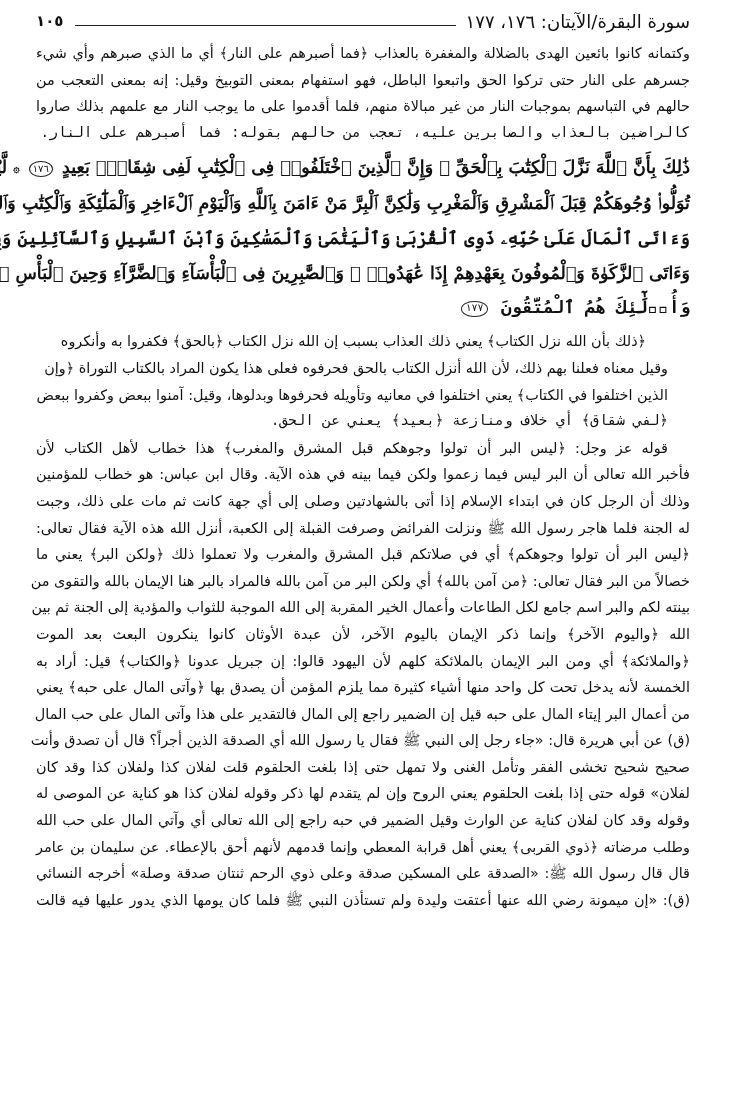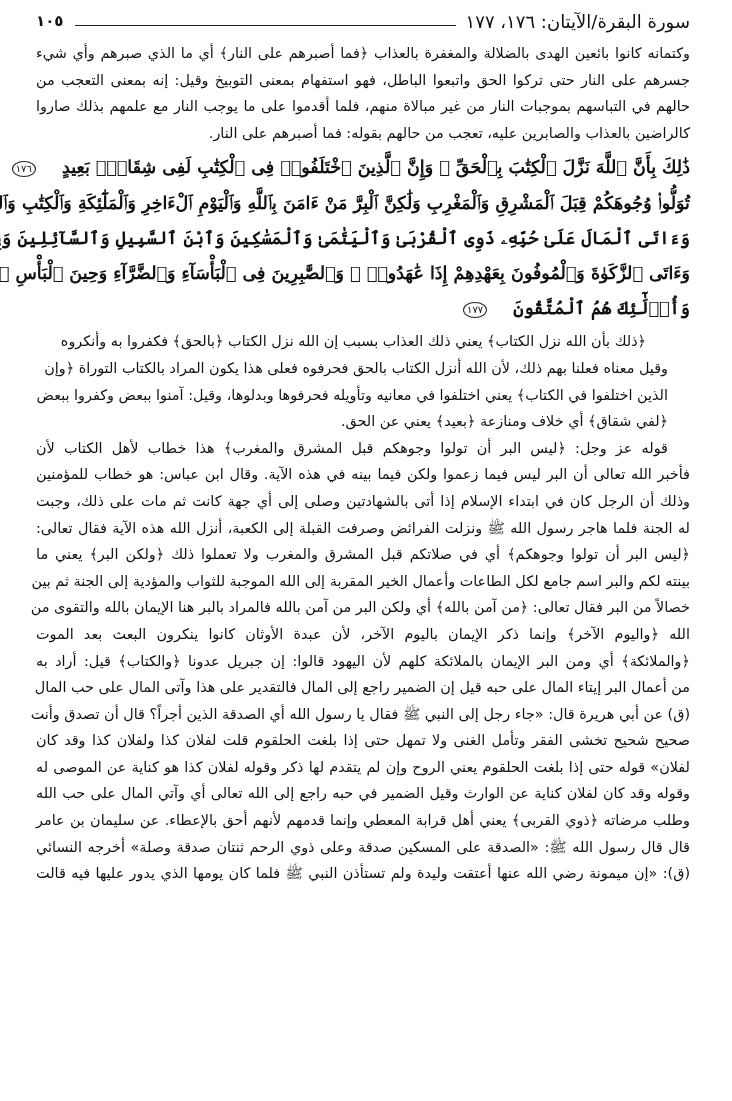--- a/index.html
+++ b/index.html
@@ -17,26 +17,26 @@
   .header .pnum { font-size: 15px; font-weight: bold; white-space: nowrap; padding-right: 4px; }
   .body { position: absolute; top: 40px; left: 0; right: 0; }
   .para { font-size: 14.4px; line-height: 26.6px; text-align: justify; text-align-last: right; margin: 0; }
   .para.indent { text-indent: 22px; margin-left: 32px; }
   .quran {
     font-family: "DejaVu Serif", serif; font-size: 17.5px; line-height: 35px;
     text-align: justify; margin: 4px 0 2px 0; font-weight: bold;
   }
   .ayah-num {
     display: inline-block; font-size: 10px; border: 1px solid #222; border-radius: 50%;
-    padding: 0 3px; line-height: 14px; margin: 0 20px; vertical-align: middle; font-weight: normal;
+    padding: 0 3px; line-height: 14px; margin: 0 3px; vertical-align: middle; font-weight: normal;
   }
   .sym { font-size: 11px; vertical-align: middle; }
   .line { display: block; white-space: nowrap; }
   .line.j { text-align: justify; text-align-last: justify; }
-  .line.r { text-align: left; text-align-last: right; }
+  .line.r { text-align: left; text-align-last: right; font-family: Liberation Mono, monospace; }
 </style>
 </head>
 <body>
 
 <div class="page">
 
   <div class="header">
     <span class="title">سورة البقرة/الآيتان: ١٧٦، ١٧٧</span>
     <span class="rule"></span>
     <span class="pnum">١٠٥</span>
@@ -73,24 +73,25 @@
       <span class="line j">الذين اختلفوا في الكتاب﴾ يعني اختلفوا في معانيه وتأويله فحرفوها وبدلوها، وقيل: آمنوا ببعض وكفروا ببعض</span>
       <span class="line r">﴿لفي شقاق﴾ أي خلاف ومنازعة ﴿بعيد﴾ يعني عن الحق.</span>
     </div>
 
     <div class="para">
       <span class="line j" style="padding-right:22px;">قوله عز وجل: ﴿ليس البر أن تولوا وجوهكم قبل المشرق والمغرب﴾ هذا خطاب لأهل الكتاب لأن</span>
       <span class="line j">فأخبر الله تعالى أن البر ليس فيما زعموا ولكن فيما بينه في هذه الآية. وقال ابن عباس: هو خطاب للمؤمنين</span>
       <span class="line j">وذلك أن الرجل كان في ابتداء الإسلام إذا أتى بالشهادتين وصلى إلى أي جهة كانت ثم مات على ذلك، وجبت</span>
       <span class="line j">له الجنة فلما هاجر رسول الله ﷺ ونزلت الفرائض وصرفت القبلة إلى الكعبة، أنزل الله هذه الآية فقال تعالى:</span>
       <span class="line j">﴿ليس البر أن تولوا وجوهكم﴾ أي في صلاتكم قبل المشرق والمغرب ولا تعملوا ذلك ﴿ولكن البر﴾ يعني ما</span>
+      <span class="line j">خصالاً من البر فقال تعالى: ﴿من آمن بالله﴾ أي ولكن البر من آمن بالله فالمراد بالبر هنا الإيمان بالله والتقوى من</span>
       <span class="line j">بينته لكم والبر اسم جامع لكل الطاعات وأعمال الخير المقربة إلى الله الموجبة للثواب والمؤدية إلى الجنة ثم بين</span>
-      <span class="line j">خصالاً من البر فقال تعالى: ﴿من آمن بالله﴾ أي ولكن البر من آمن بالله فالمراد بالبر هنا الإيمان بالله والتقوى من</span>
       <span class="line j">الله ﴿واليوم الآخر﴾ وإنما ذكر الإيمان باليوم الآخر، لأن عبدة الأوثان كانوا ينكرون البعث بعد الموت</span>
       <span class="line j">﴿والملائكة﴾ أي ومن البر الإيمان بالملائكة كلهم لأن اليهود قالوا: إن جبريل عدونا ﴿والكتاب﴾ قيل: أراد به</span>
+      <span class="line j">الخمسة لأنه يدخل تحت كل واحد منها أشياء كثيرة مما يلزم المؤمن أن يصدق بها ﴿وآتى المال على حبه﴾ يعني</span>
       <span class="line j">من أعمال البر إيتاء المال على حبه قيل إن الضمير راجع إلى المال فالتقدير على هذا وآتى المال على حب المال</span>
       <span class="line j">(ق) عن أبي هريرة قال: «جاء رجل إلى النبي ﷺ فقال يا رسول الله أي الصدقة الذين أجراً؟ قال أن تصدق وأنت</span>
       <span class="line j">صحيح شحيح تخشى الفقر وتأمل الغنى ولا تمهل حتى إذا بلغت الحلقوم قلت لفلان كذا ولفلان كذا وقد كان</span>
       <span class="line j">لفلان» قوله حتى إذا بلغت الحلقوم يعني الروح وإن لم يتقدم لها ذكر وقوله لفلان كذا هو كناية عن الموصى له</span>
       <span class="line j">وقوله وقد كان لفلان كناية عن الوارث وقيل الضمير في حبه راجع إلى الله تعالى أي وآتي المال على حب الله</span>
       <span class="line j">وطلب مرضاته ﴿ذوي القربى﴾ يعني أهل قرابة المعطي وإنما قدمهم لأنهم أحق بالإعطاء. عن سليمان بن عامر</span>
       <span class="line j">قال قال رسول الله ﷺ: «الصدقة على المسكين صدقة وعلى ذوي الرحم ثنتان صدقة وصلة» أخرجه النسائي</span>
       <span class="line j">(ق): «إن ميمونة رضي الله عنها أعتقت وليدة ولم تستأذن النبي ﷺ فلما كان يومها الذي يدور عليها فيه قالت</span>
     </div>
 

